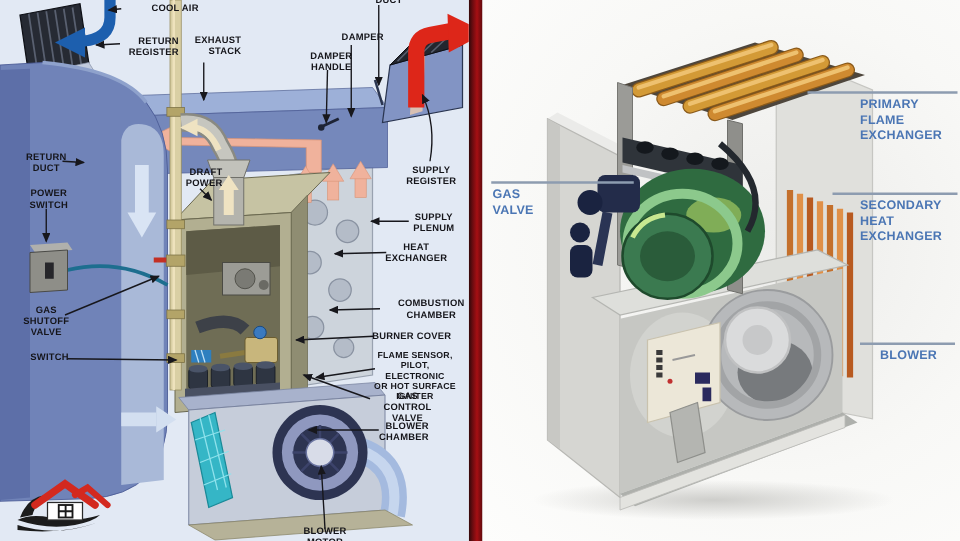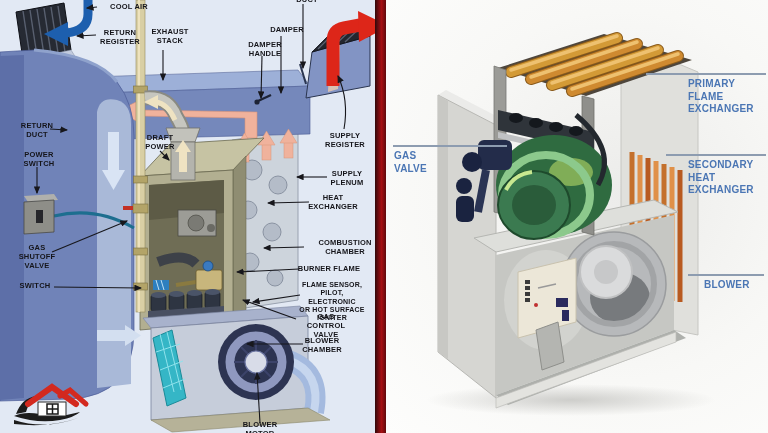--- a/index.html
+++ b/index.html
@@ -5,21 +5,21 @@
   html,body{margin:0;padding:0;background:#222;}
   .stage{position:relative;width:768px;height:433px;overflow:hidden;display:flex;
          font-family:"Liberation Sans",sans-serif;background:#fff;}
   .left-panel{position:relative;width:375px;height:433px;overflow:hidden;background:#e2e9f4;}
   .divider{width:11px;height:433px;background:linear-gradient(90deg,#30080a 0%,#6e0c10 30%,#a60f13 60%,#5f0a0d 100%);}
   .right-panel{position:relative;width:382px;height:433px;overflow:hidden;
                background:radial-gradient(ellipse at 62% 45%, #ececea 0%, #f8f8f6 55%, #fdfdfc 100%);}
   .lp-label{position:absolute;font-weight:bold;font-size:7.5px;line-height:1.2;color:#15151a;
             letter-spacing:.2px;white-space:pre-line;}
   .lp-label.small{font-size:7px;line-height:1.18;}
-  .ta-c{text-align:center;} .ta-l{text-align:center;}
+  .ta-c{text-align:center;} .ta-l{text-align:right;}
   .rp-label{position:absolute;font-weight:bold;font-size:10px;line-height:1.25;color:#4b76b4;
             letter-spacing:.2px;white-space:pre-line;}
   .rp-line{position:absolute;height:2px;background:#8d9cb0;}
   svg{position:absolute;left:0;top:0;}
 </style>
 </head>
 <body>
 
 <div class="stage">
 
@@ -269,21 +269,21 @@
     <div class="lp-label ta-c" style="left:15px;top:243px;width:44px">GAS
 SHUTOFF
 VALVE</div>
     <div class="lp-label ta-l" style="left:15px;top:281px;width:40px">SWITCH</div>
     <div class="lp-label ta-c" style="left:326px;top:169px;width:42px">SUPPLY
 PLENUM</div>
     <div class="lp-label ta-c" style="left:306px;top:193px;width:54px">HEAT
 EXCHANGER</div>
     <div class="lp-label ta-c" style="left:316px;top:238px;width:58px">COMBUSTION
 CHAMBER</div>
-    <div class="lp-label ta-l" style="left:297px;top:264px;width:64px">BURNER FLAME</div>
+    <div class="lp-label ta-l" style="left:297px;top:264px;width:64px">BURNER COVER</div>
     <div class="lp-label small ta-c" style="left:297px;top:281px;width:70px">FLAME SENSOR,
 PILOT, ELECTRONIC
 OR HOT SURFACE
 IGNITER</div>
     <div class="lp-label ta-c" style="left:294px;top:312px;width:64px">GAS
 CONTROL VALVE</div>
     <div class="lp-label ta-l" style="left:301px;top:336px;width:42px">BLOWER
 CHAMBER</div>
     <div class="lp-label ta-c" style="left:237px;top:420px;width:46px">BLOWER
 MOTOR</div>

